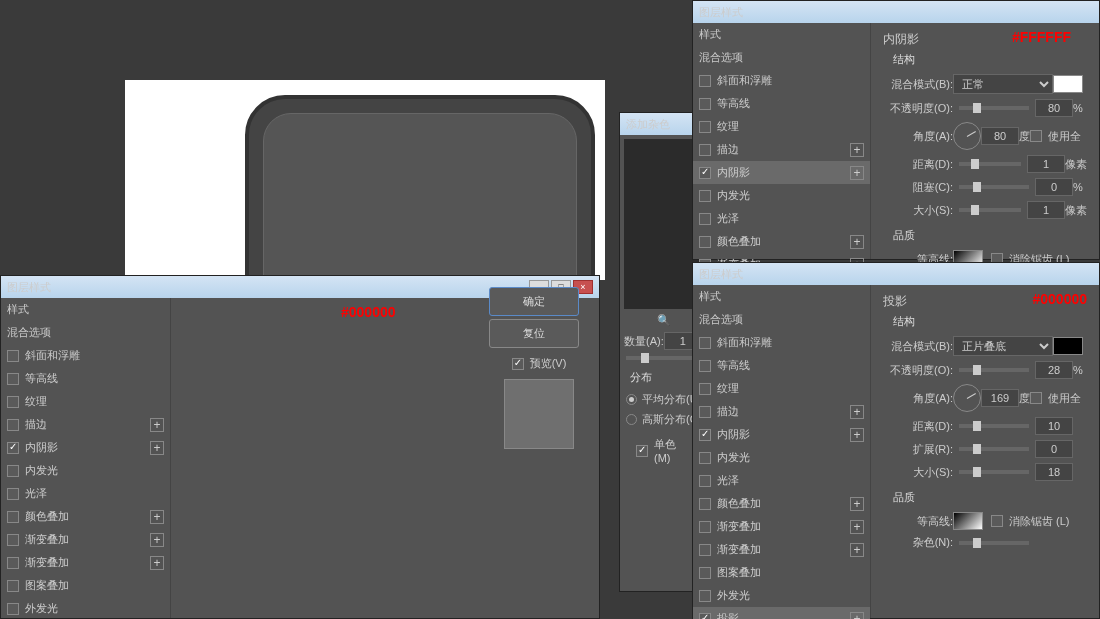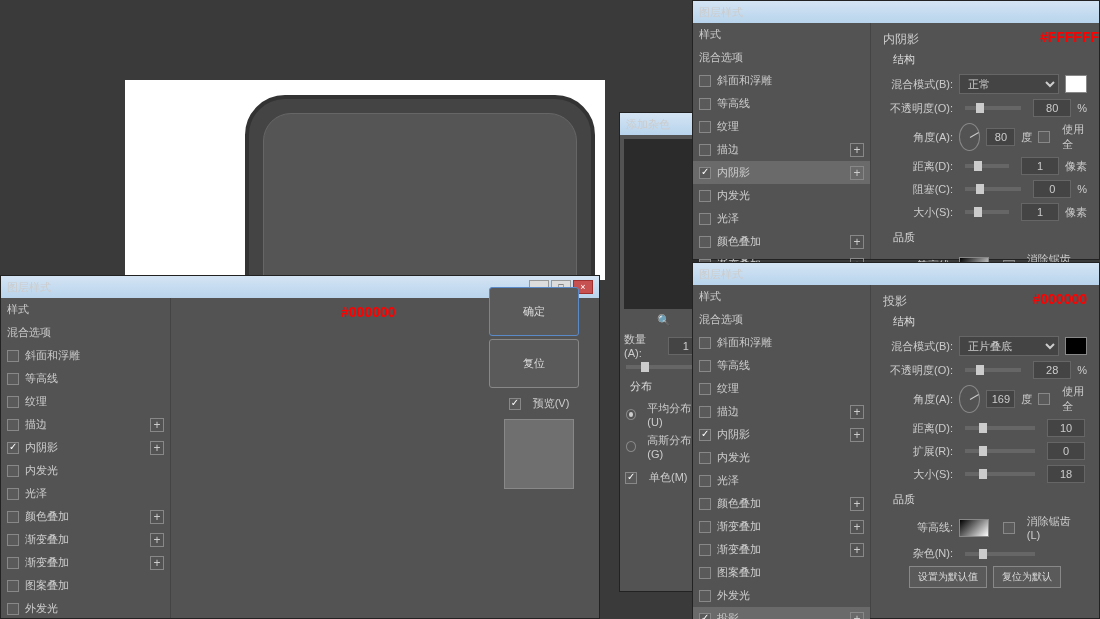--- a/index.html
+++ b/index.html
@@ -10,34 +10,34 @@
 .closewin span{width:20px;height:14px;background:#ddd;border:1px solid #999;display:inline-block;font-size:9px;text-align:center;line-height:12px;color:#333}
 .closewin .red{background:#c75050;color:#fff;border-color:#a03030}
 .sub-hdr{padding:4px 10px 2px;font-size:11px;color:#ddd}
 .stylelist{width:170px;float:left;background:#535353;border-right:1px solid #444}
 .stylelist .row{display:flex;align-items:center;padding:4px 6px;justify-content:space-between}
 .stylelist .row.sel{background:#6a6a6a}
 .cb{width:12px;height:12px;border:1px solid #888;background:#5a5a5a;display:inline-block;margin-right:6px;flex-shrink:0;position:relative}
 .cb.on::after{content:"✓";position:absolute;left:1px;top:-2px;color:#fff;font-size:10px}
 .plus{width:14px;height:14px;border:1px solid #888;display:inline-flex;align-items:center;justify-content:center;color:#ccc;font-size:12px}
 .rt{margin-left:170px;padding:8px 12px}
-.formrow{display:flex;align-items:center;margin:5px 0;gap:6px}
+.formrow{display:flex;align-items:center;margin:5px 0;}
 .lbl{min-width:70px;text-align:right;color:#ccc}
 select{background:#444;color:#ccc;border:1px solid #666;padding:2px 4px;height:20px;min-width:100px}
 .swatch{width:30px;height:18px;border:1px solid #888;display:inline-block}
 .swatch.black{background:#000}
 .swatch.white{background:#fff}
 .swatch.grad{background:linear-gradient(135deg,#000,#fff)}
 .slider{flex:1;max-width:140px;height:4px;background:#666;position:relative;margin:0 6px}
 .slider::after{content:"";position:absolute;width:8px;height:10px;background:#ccc;top:-3px;left:20%}
 .numbox{width:38px;height:18px;background:#444;border:1px solid #666;text-align:center;color:#ccc;display:inline-block;line-height:16px}
 .unit{color:#ccc}
 .dial{width:28px;height:28px;border:1px solid #888;border-radius:50%;display:inline-block;position:relative;background:#535353}
 .dial::after{content:"";position:absolute;width:10px;height:1px;background:#ccc;top:50%;left:50%;transform-origin:left;transform:rotate(-30deg)}
-.btn{background:#5a5a5a;border:1px solid #888;border-radius:3px;padding:16px 14px;color:#ddd;margin:3px 0;display:block;width:90px;text-align:center}
+.btn{background:#5a5a5a;border:1px solid #888;border-radius:3px;padding:6px 14px;color:#ddd;margin:3px 0;display:block;width:90px;text-align:center}
 .btn.pri{border-color:#5a8ac8}
 .annot{color:#ff0000;font-weight:bold;font-size:14px;position:absolute}
 .canvas-bg{position:absolute;background:#fff}
 .device{position:absolute;background:#444;border-radius:40px;border:4px solid #333}
 .device-inner{position:absolute;inset:14px;background:#555;border-radius:28px;border:1px solid #666}
 .btncol{position:absolute;right:10px;top:8px;width:100px}
 .prev{width:70px;height:70px;background:#6f6f6f;border:1px solid #888;margin:8px auto}
 .small-btn{background:#5a5a5a;border:1px solid #888;padding:3px 8px;color:#ddd;font-size:10px}
 .left{display:flex;align-items:center}
 .radio{width:11px;height:11px;border:1px solid #888;border-radius:50%;display:inline-block;margin-right:5px;position:relative}
@@ -177,21 +177,21 @@
   <div class="slider" style="margin:6px"></div>
   <div class="sub-hdr">分布</div>
   <div class="formrow" style="padding:0 6px">
       <span class="radio on"></span>
       <span>平均分布(U)</span>
     </div>
   <div class="formrow" style="padding:0 6px">
       <span class="radio"></span>
       <span>高斯分布(G)</span>
     </div>
-  <div class="formrow" style="padding:0 5px;margin-top:10px">
+  <div class="formrow" style="padding:0 16px;margin-top:10px">
       <span class="cb on"></span>
       <span>单色(M)</span>
     </div>
 </div>
 
 <div class="panel" style="left:692px;top:0;width:408px;height:260px">
   <div class="titlebar">
       <span>图层样式</span>
     </div>
   <div class="stylelist" style="width:178px;height:236px">
@@ -255,21 +255,21 @@
     <div class="row">
         <span class="left">
           <span class="cb"></span>
           <span>渐变叠加</span>
         </span>
         <span class="plus">+</span>
       </div>
   </div>
   <div class="rt" style="margin-left:178px">
     <div style="font-size:12px">内阴影</div>
-    <span class="annot" style="right:0;top:28px">#FFFFFF</span>
+    <span class="annot" style="right:28px;top:28px">#FFFFFF</span>
     <div class="sub-hdr">结构</div>
     <div class="formrow">
         <span class="lbl">混合模式(B):</span>
         <select><option>正常</option></select>
         <span class="swatch white"></span>
       </div>
     <div class="formrow">
         <span class="lbl">不透明度(O):</span>
         <span class="slider" style="max-width:70px"></span>
         <span class="numbox">80</span>
@@ -454,18 +454,14 @@
     <div class="formrow">
         <span class="lbl">等高线:</span>
         <span class="swatch grad"></span>
         <span class="cb" style="margin-left:8px"></span>
         <span>消除锯齿 (L)</span>
       </div>
     <div class="formrow">
         <span class="lbl">杂色(N):</span>
         <span class="slider" style="max-width:70px"></span>
       </div>
-    <div class="formrow" style="justify-content:center;gap:6px">
-        <span class="small-btn">设置为默认值</span>
-        <span class="small-btn">复位为默认</span>
-      </div>
   </div>
 </div>
 
 </body></html>

